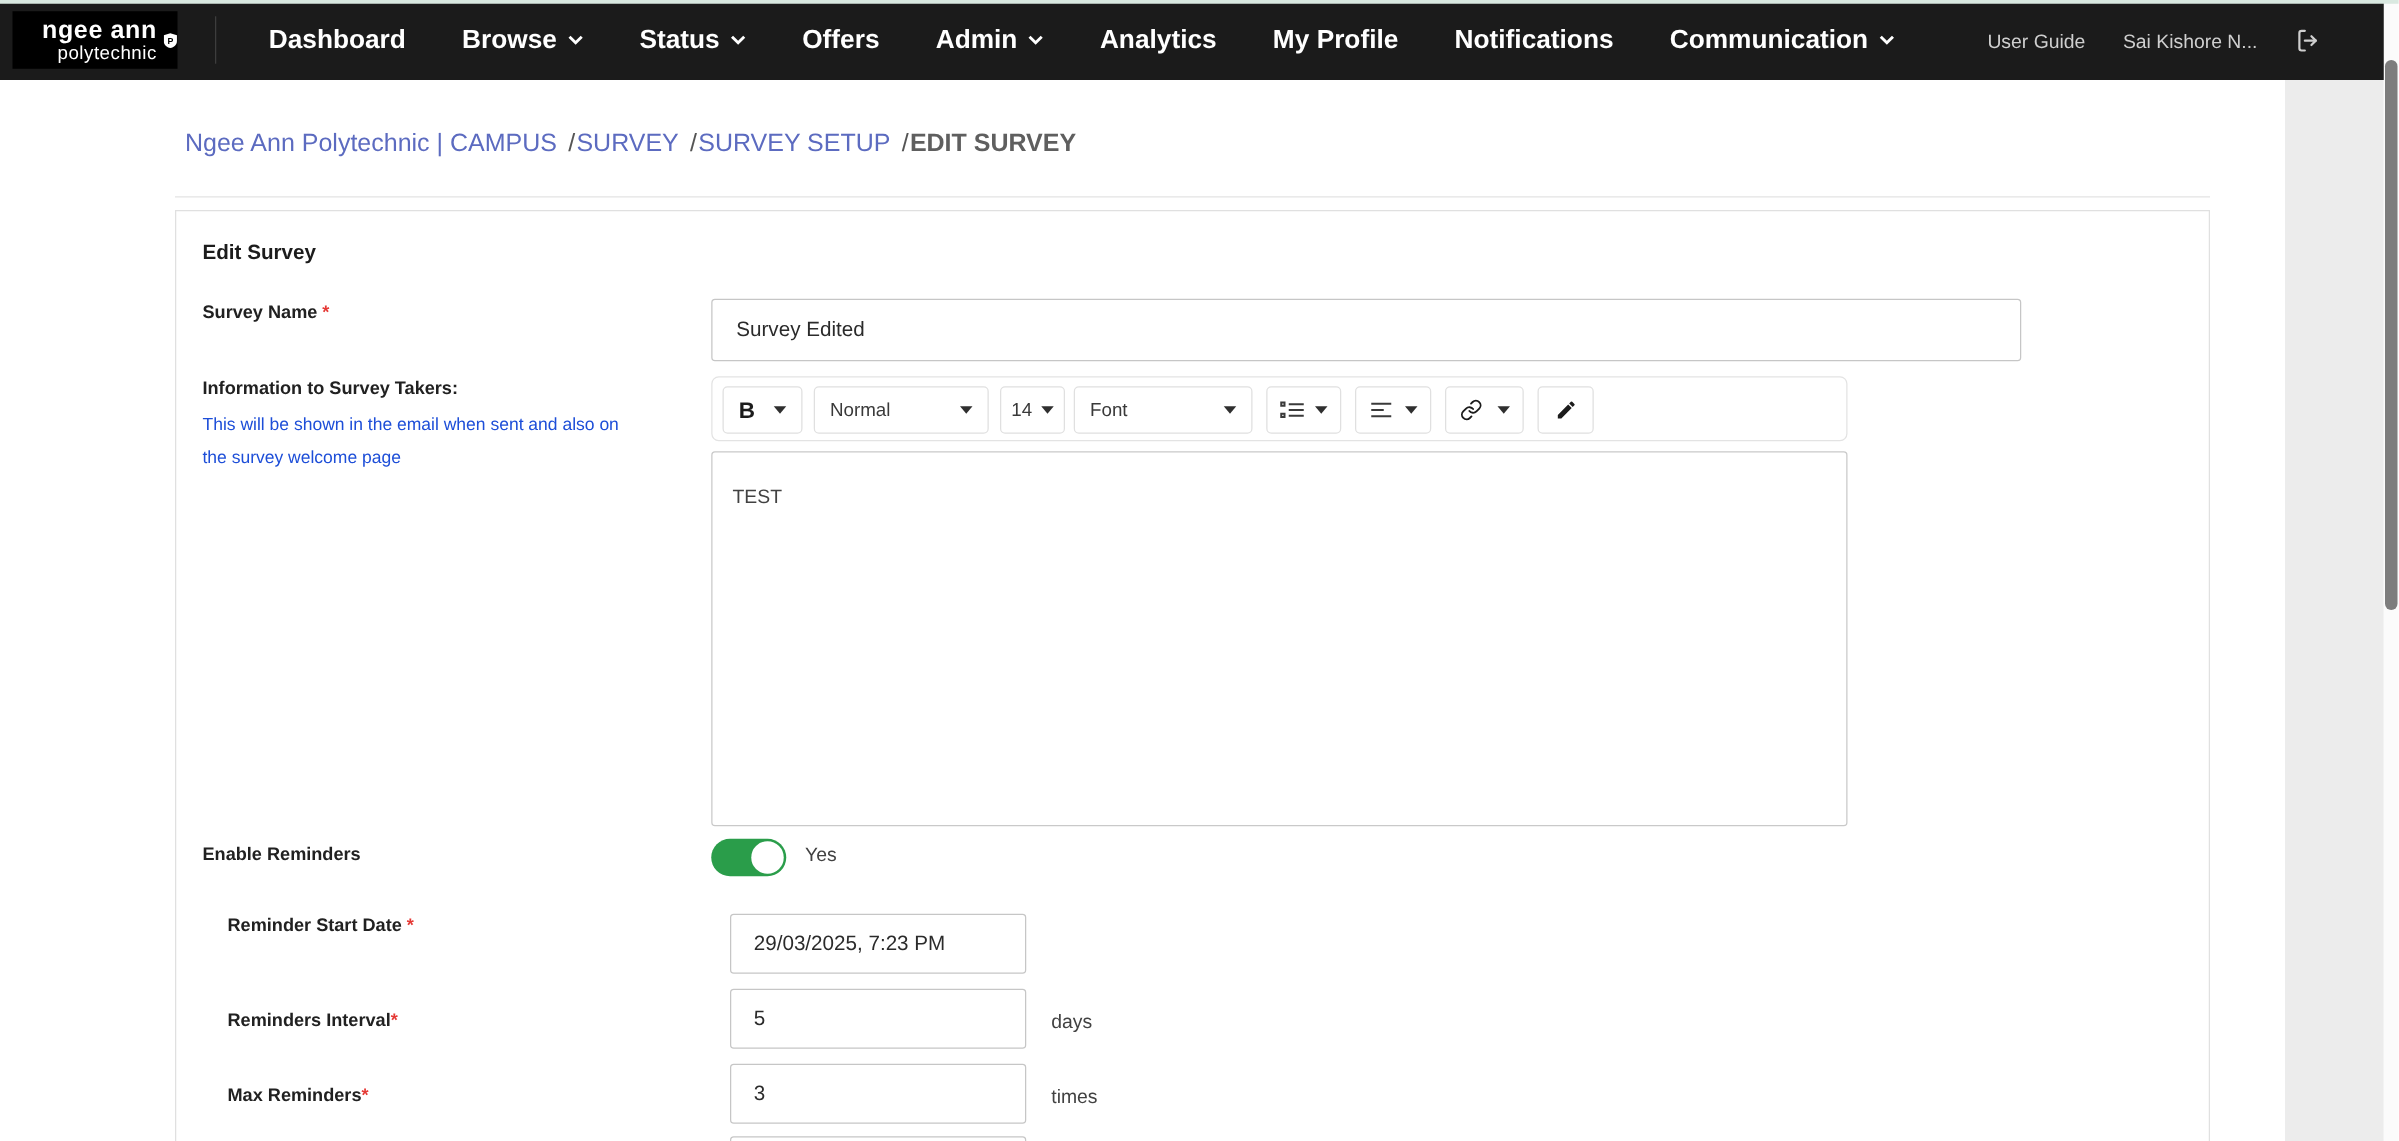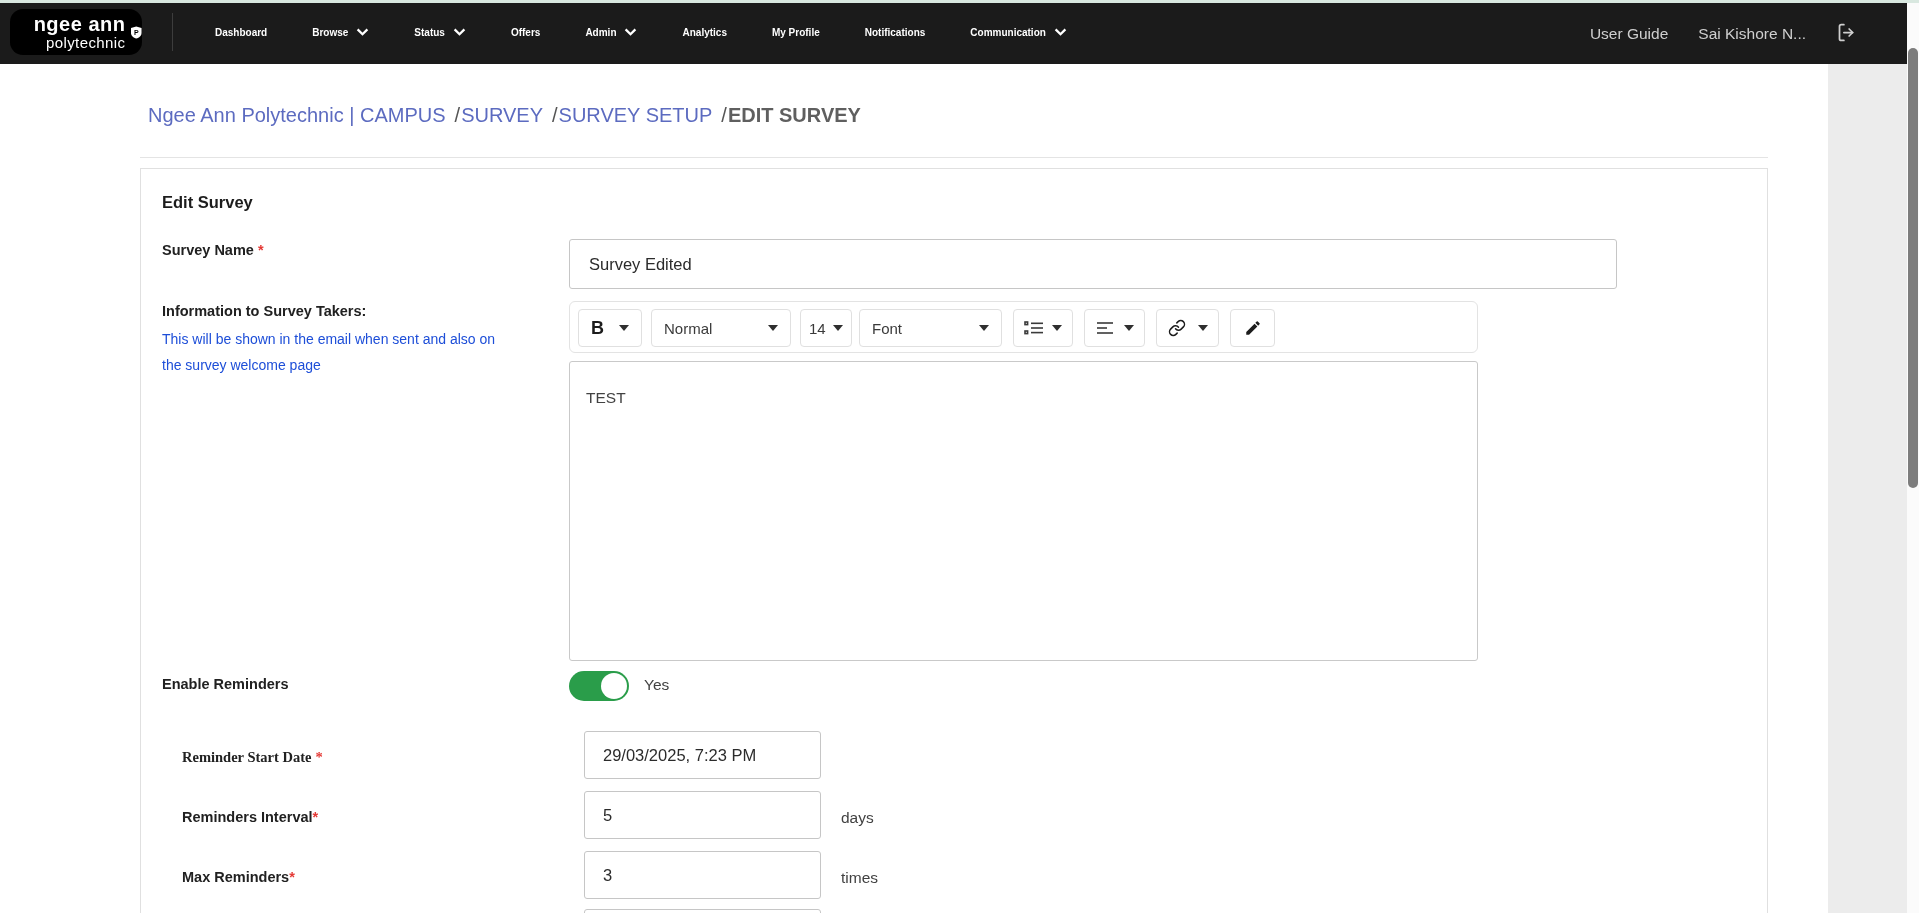--- a/index.html
+++ b/index.html
@@ -6,29 +6,29 @@
   html,body { width:1919px; height:913px; overflow:hidden; }
   body { font-family:"Liberation Sans", sans-serif; background:#ffffff; position:relative; }
   #app { position:absolute; inset:0; width:1919px; height:913px; background:#ffffff; }
 
   
   .top-edge { position:absolute; top:0; left:0; width:1919px; height:3px; background:#d9e8e0; z-index:30; }
 
   
   .navbar { position:absolute; top:0; left:0; width:1907px; height:64px; background:#1b1b1b;
             display:flex; align-items:center; z-index:20; }
-  .logo-box { margin-left:10px; width:132px; height:46px; background:#000; border-radius:13px;
+  .logo-box { margin-left:10px; width:132px; height:46px; background:#000; border-radius:0;
               display:flex; align-items:center; justify-content:center; gap:6px; }
   .logo-text { display:flex; flex-direction:column; align-items:flex-end; line-height:1; }
   .logo-line1 { color:#fff; font-weight:700; font-size:20px; letter-spacing:0.5px; }
   .logo-line2 { color:#fff; font-size:15px; margin-top:1px; letter-spacing:0.4px;margin-left:36px; }
   .shield { width:24px; height:27px; }
   .nav-divider { width:1px; height:38px; background:#3d3d3d; margin-left:30px; }
   .nav-items { display:flex; align-items:center; gap:45px; margin-left:42px; }
-  .nav-item { display:flex; align-items:center; gap:8px; color:#ffffff; font-weight:700; font-size:10px; cursor:pointer; white-space:nowrap; }
+  .nav-item { display:flex; align-items:center; gap:8px; color:#ffffff; font-weight:700; font-size:21px; cursor:pointer; white-space:nowrap; }
   .chev { width:13px; height:8px; display:inline-block; }
   .nav-right { margin-left:auto; display:flex; align-items:flex-end; gap:30px; margin-right:50px; }
   .nav-right .nav-link { color:#cfcfcf; font-size:15.5px; font-weight:400; cursor:pointer; white-space:nowrap; }
   .logout { width:21px; height:21px; cursor:pointer; }
 
   
   .breadcrumb { position:absolute; left:148px; top:104px; font-size:20px; display:flex; }
   .bc-link { color:#5c6bc0; cursor:pointer; }
   .bc-sep { color:#555; margin-left:9px; margin-right:1px; }
   .bc-current { color:#5f5f5f; font-weight:700; }
@@ -231,21 +231,21 @@
     <div class="editor-body">
       <span>TEST</span>
     </div>
 
     <div class="f-label" style="top:507px;">Enable Reminders</div>
     <div class="toggle">
       <div class="toggle-knob"></div>
     </div>
     <div class="toggle-state">Yes</div>
 
-    <div class="f-label r-label" style="top:580px;font-family:Liberation Serif, serif;">
+    <div class="f-label r-label" style="top:564px;">
       <span>Reminder Start Date</span><span class="req req-spaced">*</span>
     </div>
     <div class="text-input r-input" style="top:562px;">
       <span>29/03/2025, 7:23 PM</span>
     </div>
 
     <div class="f-label r-label" style="top:640px;">
       <span>Reminders Interval</span><span class="req">*</span>
     </div>
     <div class="text-input r-input" style="top:622px;">

